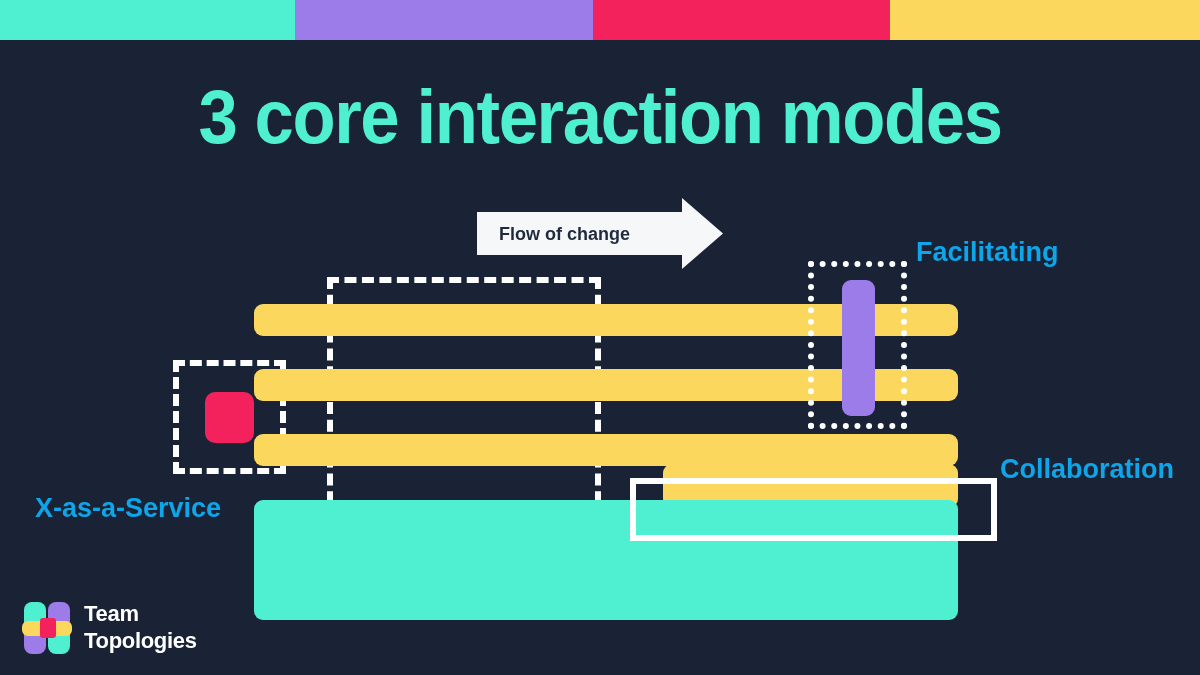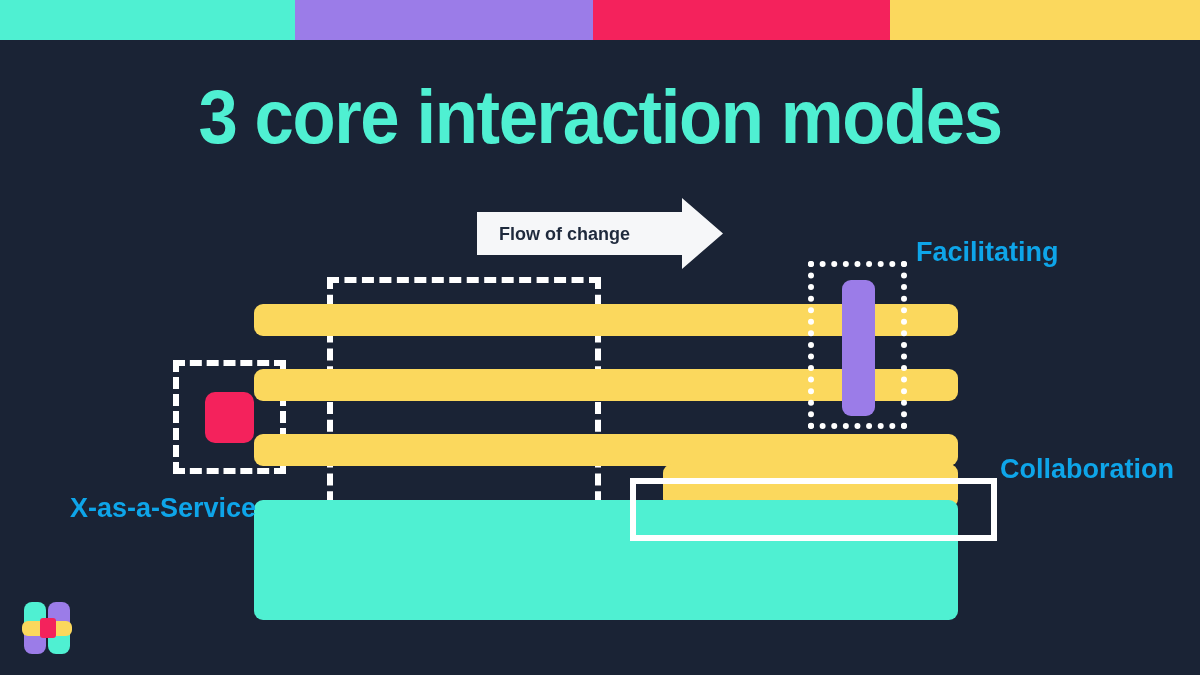--- a/index.html
+++ b/index.html
@@ -163,32 +163,36 @@
   <div class="mode-box dotted" style="left:808px; top:261px; width:99px; height:168px;"></div>
 
   <div class="bar enabling" style="left:842px; top:280px; width:33px; height:136px;"></div>
 
   <div class="mode-box solid" style="left:630px; top:478px; width:367px; height:63px;"></div>
 
   <div class="label" style="left:916px; top:236px;">Facilitating</div>
 
   <div class="label" style="left:1000px; top:429px;margin-top:24px;">Collaboration</div>
 
-  <div class="label" style="left:35px; top:492px;margin-left:35px;">X-as-a-Service</div>
+  <div class="label" style="left:35px; top:492px;">X-as-a-Service</div>
 
   <div class="logo">
     <div class="logo-mark">
       <svg width="50" height="52" viewBox="0 0 50 52" xmlns="http://www.w3.org/2000/svg">
 
         <path d="M2,8 a8,8 0 0 1 8,-8 h6 a8,8 0 0 1 8,8 v18 h-22 z" fill="#4ff0d2"></path>
         <path d="M2,26 h22 v18 a8,8 0 0 1 -8,8 h-6 a8,8 0 0 1 -8,-8 z" fill="#9b7ce8"></path>
 
         <path d="M26,8 a8,8 0 0 1 8,-8 h6 a8,8 0 0 1 8,8 v18 h-22 z" fill="#9b7ce8"></path>
         <path d="M26,26 h22 v18 a8,8 0 0 1 -8,8 h-6 a8,8 0 0 1 -8,-8 z" fill="#4ff0d2"></path>
 
         <rect x="0" y="19" width="50" height="15" rx="6" fill="#fbd85d"></rect>
 
         <rect x="18" y="16" width="16" height="20" rx="3" fill="#f4225c"></rect>
       </svg>
     </div>
+    <div class="logo-text">
+      <span>Team</span>
+      <span>Topologies</span>
+    </div>
   </div>
 
 </div>
 
 </body></html>

